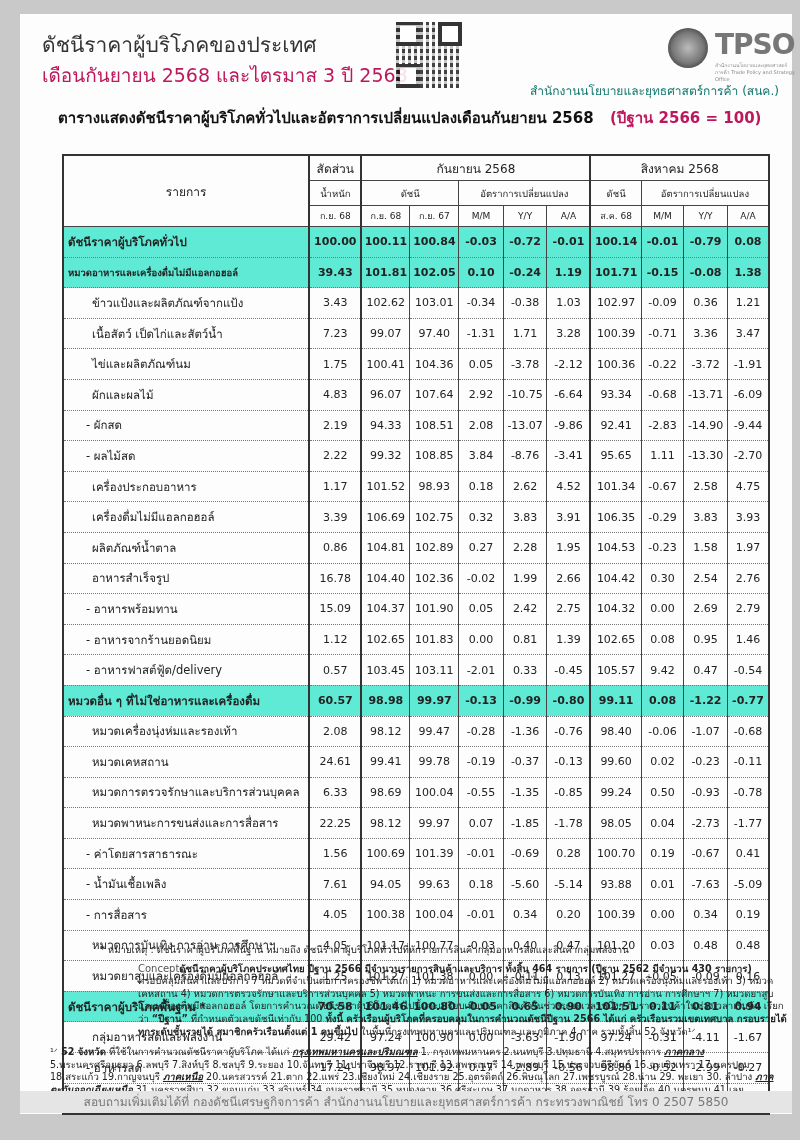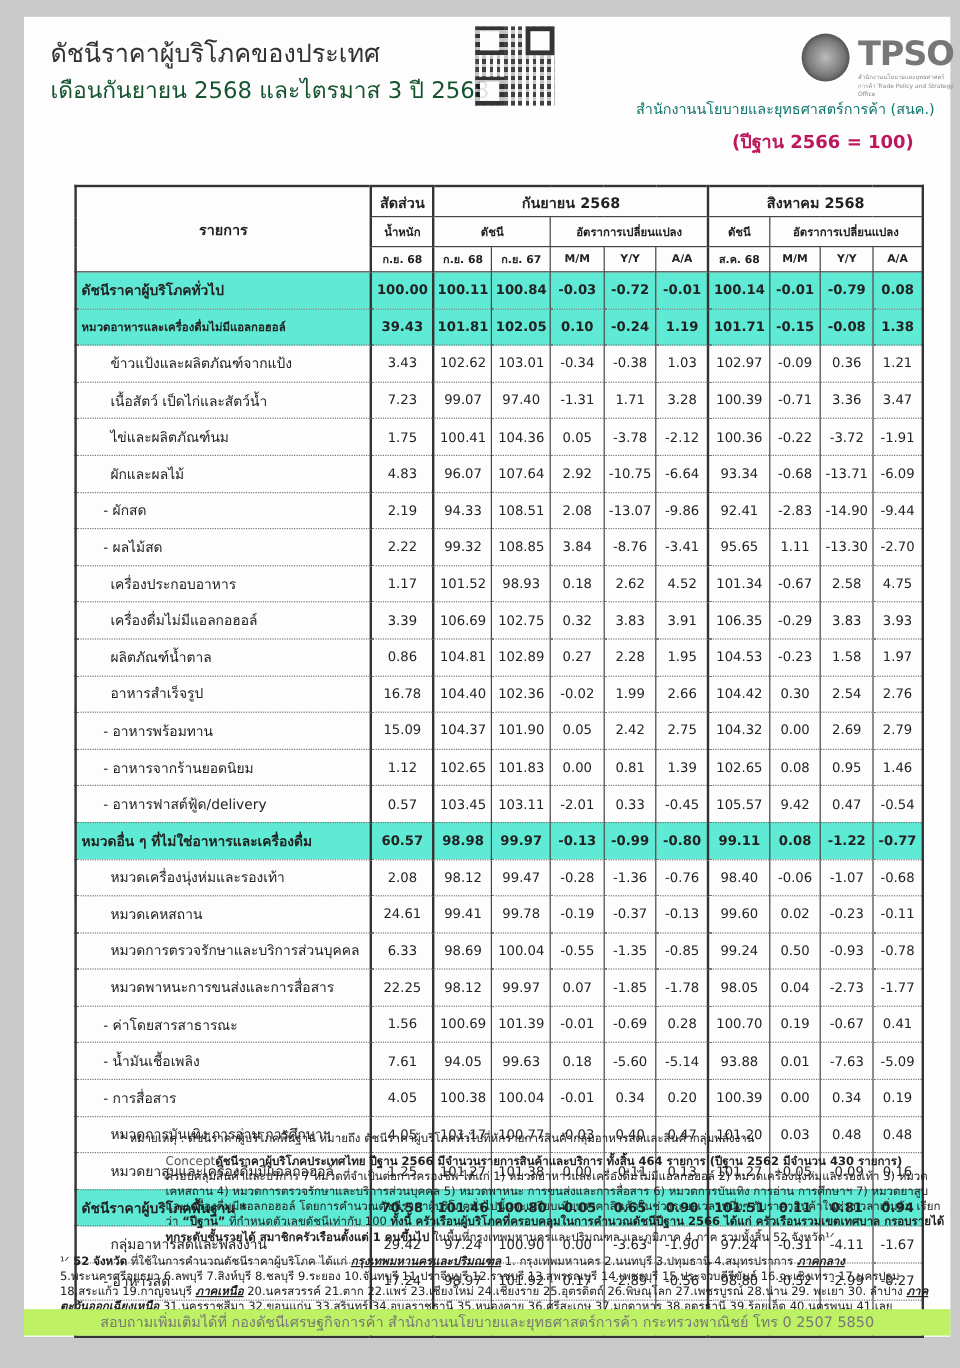--- a/index.html
+++ b/index.html
@@ -7,21 +7,21 @@
     width:800px; height:1140px; overflow:hidden;
     background:#c9c9c9;
     font-family:"DejaVu Sans", "Liberation Sans", sans-serif;
     color:#222;
   }
   .page {
     position:absolute; left:20px; top:14px; width:772px; height:1100px;
     background:#fdfdfd;
   }
   .title1 { position:absolute; left:22px; top:14px; font-size:21px; color:#333; }
-  .title2 { position:absolute; left:22px; top:46px; font-size:19px; color:#14532d; }
+  .title2 { position:absolute; left:22px; top:46px; font-size:19px; color:#be185d; }
   .qr {
     position:absolute; left:376px; top:8px; width:66px; height:66px;
     background:
       repeating-linear-gradient(90deg,#222 0 3px,#fff 3px 6px),
       #fff;
     opacity:.85;
   }
   .qr::before, .qr::after {
     content:""; position:absolute; width:16px; height:16px; border:4px solid #111; background:#fff;
   }
@@ -41,21 +41,21 @@
 
   table.cpi {
     position:absolute; left:42px; top:140px; width:708px;
     border-collapse:collapse; font-size:11px; color:#222;
     border:2px solid #333;
   }
   table.cpi th, table.cpi td {
     border-left:1px solid #444; border-right:1px solid #444;
     text-align:center; padding:0;
   }
-  table.cpi thead th { font-weight:bold; border:1px solid #444; font-size:9.5px; }
+  table.cpi thead th { font-weight:normal; border:1px solid #444; font-size:9.5px; }
   table.cpi thead tr.h1 th { height:24px; font-size:12px; }
   table.cpi thead tr.h2 th { height:24px; }
   table.cpi thead tr.h3 th { height:20px; font-size:9px; }
   table.cpi th.month { font-size:12px; }
   table.cpi th.items { font-size:12px; }
   table.cpi tbody td { height:29.6px; border-bottom:1px dotted #777; }
   table.cpi tbody td.label { text-align:left; padding-left:4px; font-size:11.5px; white-space:nowrap; }
   table.cpi tbody tr.l1 td.label { padding-left:28px; }
   table.cpi tbody tr.l2 td.label { padding-left:22px; }
   table.cpi tbody tr.hl td { background:#5eead4; font-weight:bold; }
@@ -64,37 +64,38 @@
 
   .notes { position:absolute; left:30px; top:930px; width:740px; font-size:9.6px; line-height:12.6px; color:#222; }
   .notes .n1 { padding-left:50px; margin-bottom:6px; }
   .notes .concept { padding-left:88px; }
   .notes .concept-kw { color:#555; font-size:10px; margin-right:0; }
   .notes b { font-weight:bold; }
   .notes .prov { margin-top:8px; }
   .notes .reg { font-weight:bold; font-style:italic; text-decoration:underline; }
   .footer {
     position:absolute; left:0; top:1077px; width:772px; height:22px;
-    background:#bef264; color:#777; font-size:12px; text-align:center; line-height:22px;
+    background:#e5e5e5; color:#777; font-size:12px; text-align:center; line-height:22px;
   }
 </style>
 </head>
 <body>
 
 <div class="page">
   <div class="title1">ดัชนีราคาผู้บริโภคของประเทศ</div>
   <div class="title2">เดือนกันยายน 2568 และไตรมาส 3 ปี 2568</div>
   <div class="qr">
       <div class="qr-corner"></div>
       <div class="qr-mask"></div>
     </div>
   <div class="seal"></div>
   <div class="tpso">TPSO</div>
   <div class="tpso-sub">สำนักงานนโยบายและยุทธศาสตร์การค้า Trade Policy and Strategy Office</div>
   <div class="office">สำนักงานนโยบายและยุทธศาสตร์การค้า (สนค.)</div>
+  <div class="table-title">ตารางแสดงดัชนีราคาผู้บริโภคทั่วไปและอัตราการเปลี่ยนแปลงเดือนกันยายน 2568</div>
   <div class="base-year">(ปีฐาน 2566 = 100)</div>
 
   <table class="cpi">
     <colgroup>
       <col style="width:209px">
         <col style="width:50px">
       <col style="width:47px">
         <col style="width:47px">
       <col style="width:43px">
         <col style="width:42px">

